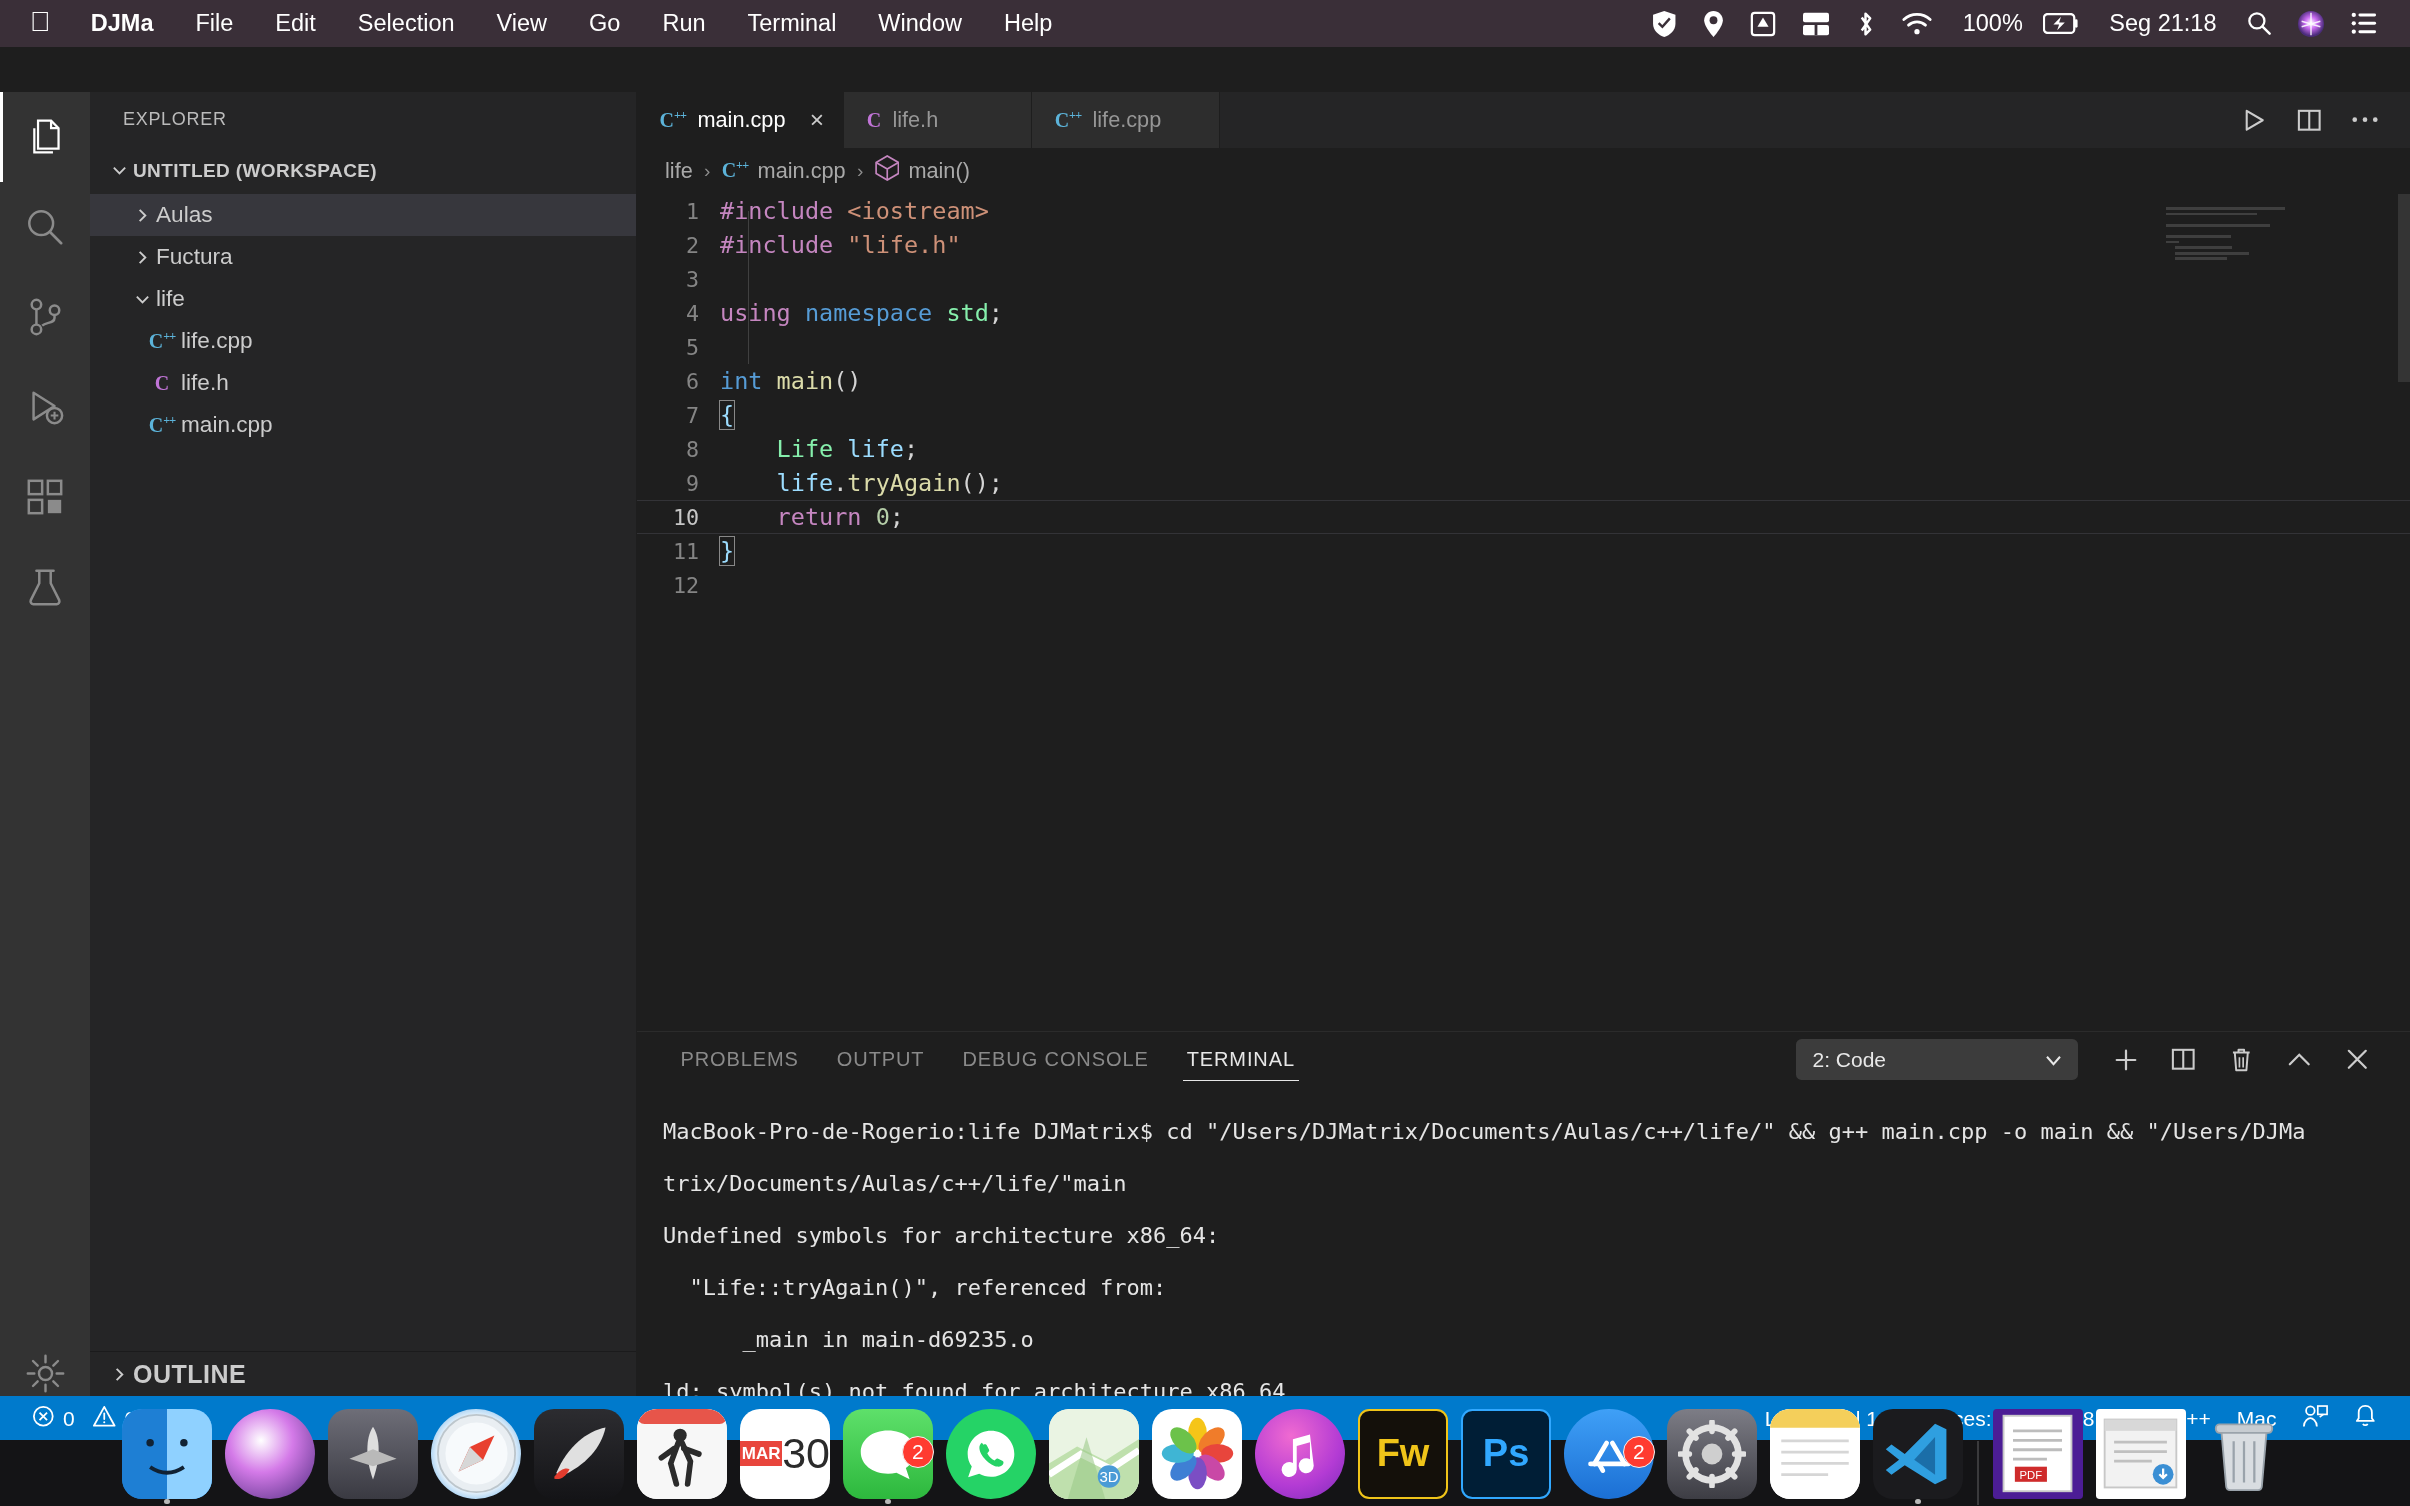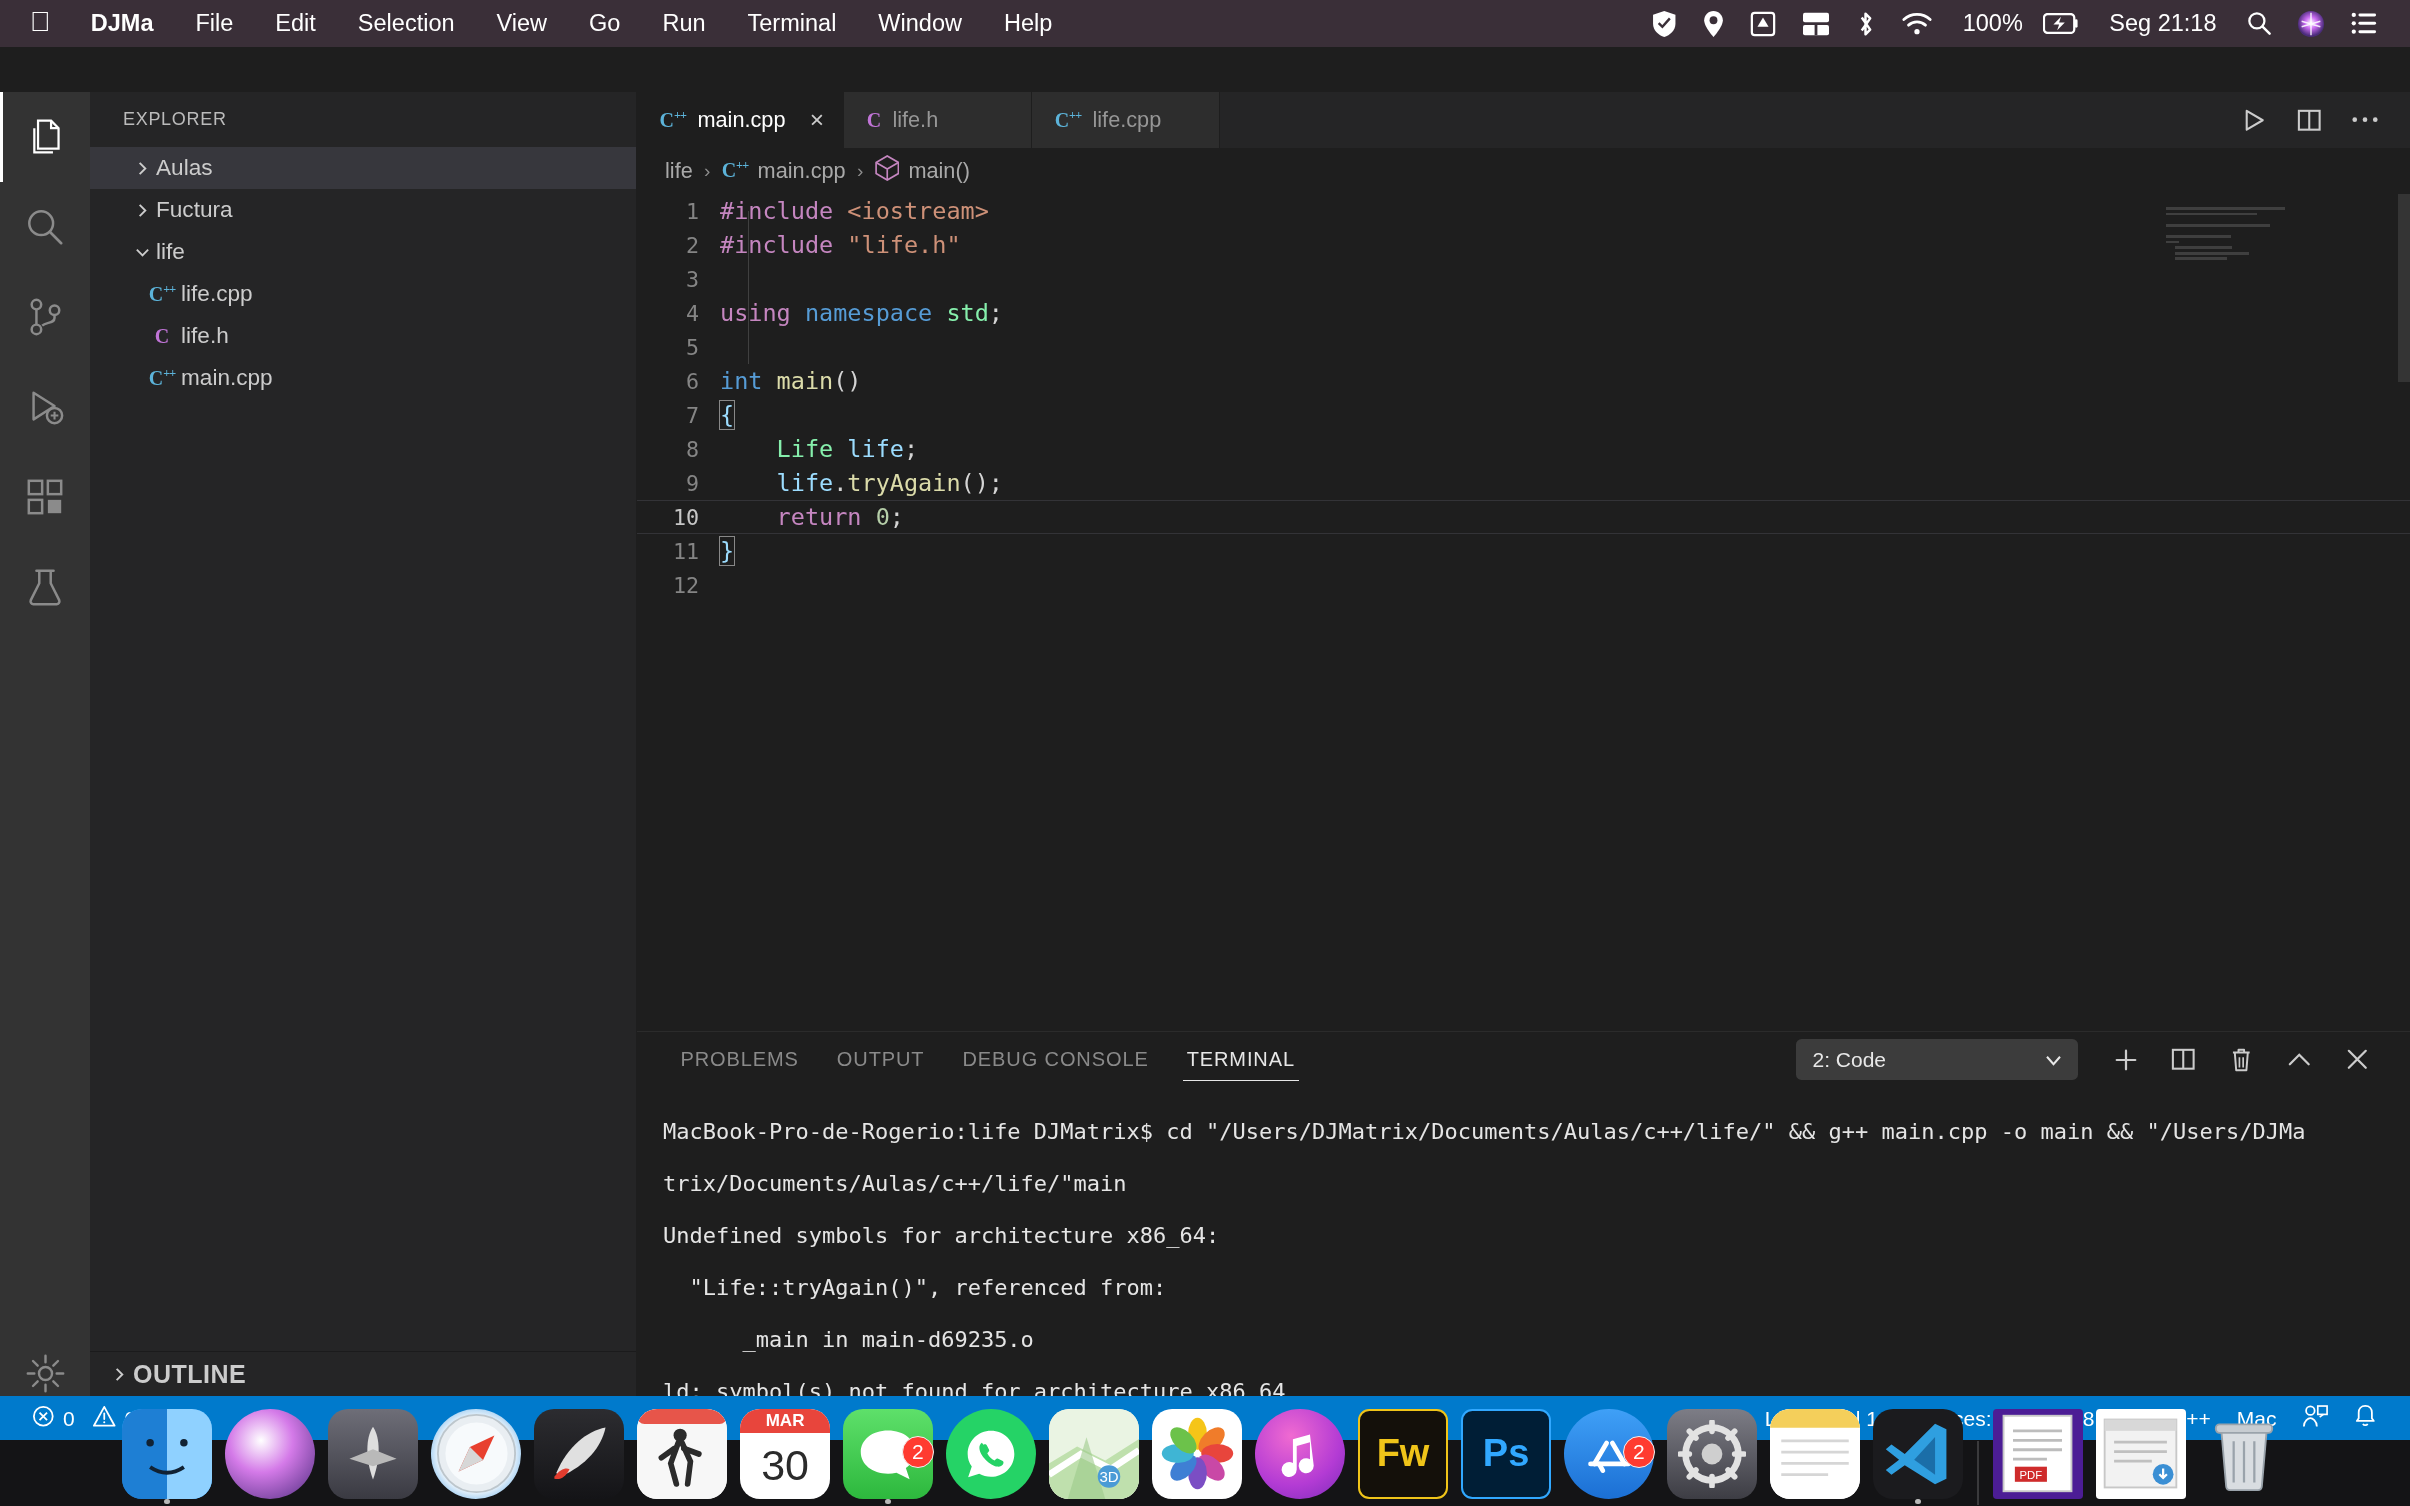--- a/index.html
+++ b/index.html
@@ -391,20 +391,28 @@
               <path d="M22 3 v7 M22 34 v7 M3 22 h7 M34 22 h7 M8.6 8.6 l5 5 M30.4 30.4 l5 5 M35.4 8.6 l-5 5 M13.6 30.4 l-5 5"></path>
             </g>
           </svg>
       </span>
     </div>
   </div>
 
   <div id="sidebar">
     <div id="sb-title">EXPLORER</div>
 
+    <div id="ws-row">
+      <span class="tw">
+        <svg width="17" height="17" viewBox="0 0 18 18">
+            <path d="M3 6 L9 12 L15 6" fill="none" stroke="#cccccc" stroke-width="2"></path>
+          </svg>
+      </span>
+      <span>UNTITLED (WORKSPACE)</span>
+    </div>
 
     <div class="tree-row sel" style="padding-left:38px">
       <span class="tw">
         <svg width="17" height="17" viewBox="0 0 18 18">
             <path d="M6 3 L12 9 L6 15" fill="none" stroke="#cccccc" stroke-width="2"></path>
           </svg>
       </span>
       <span class="lbl">Aulas</span>
     </div>
 
@@ -753,21 +761,21 @@
           <g fill="#2b2b2b">
             <circle cx="46" cy="28" r="7"></circle>
             <path d="M44 36 l-8 22 l6 22 M48 36 l9 20 l-3 24" stroke="#2b2b2b" stroke-width="6" fill="none" stroke-linecap="round"></path>
             <path d="M40 42 l-14 10 M50 42 l16 6" stroke="#2b2b2b" stroke-width="6" fill="none" stroke-linecap="round"></path>
           </g>
         </svg>
     </div>
   </div>
 
   <div class="dockitem">
-    <div class="dicon" style="background:#ffffff;flex-direction:column;justify-content:space-between">
+    <div class="dicon" style="background:#ffffff;flex-direction:row;justify-content:space-between">
       <div style="width:100%;height:24.5px;background:#e8453c;color:#fff;font-size:17px;display:flex;align-items:center;justify-content:center;font-weight:bold">MAR</div>
       <div style="flex:1;display:flex;align-items:center;justify-content:center;color:#2b2b2b;font-size:43px">30</div>
     </div>
   </div>
 
   <div class="dockitem">
     <div class="dicon" style="background:linear-gradient(180deg,#5ee06a,#2db83d)">
       <svg width="62" height="62" viewBox="0 0 66 66">
           <path d="M33 8 C16 8 4 18 4 31 C4 44 16 54 33 54 C36 54 39 53.6 42 53 L56 60 L52 48 C58 44 62 38 62 31 C62 18 50 8 33 8 Z" fill="#ffffff"></path>
         </svg>

